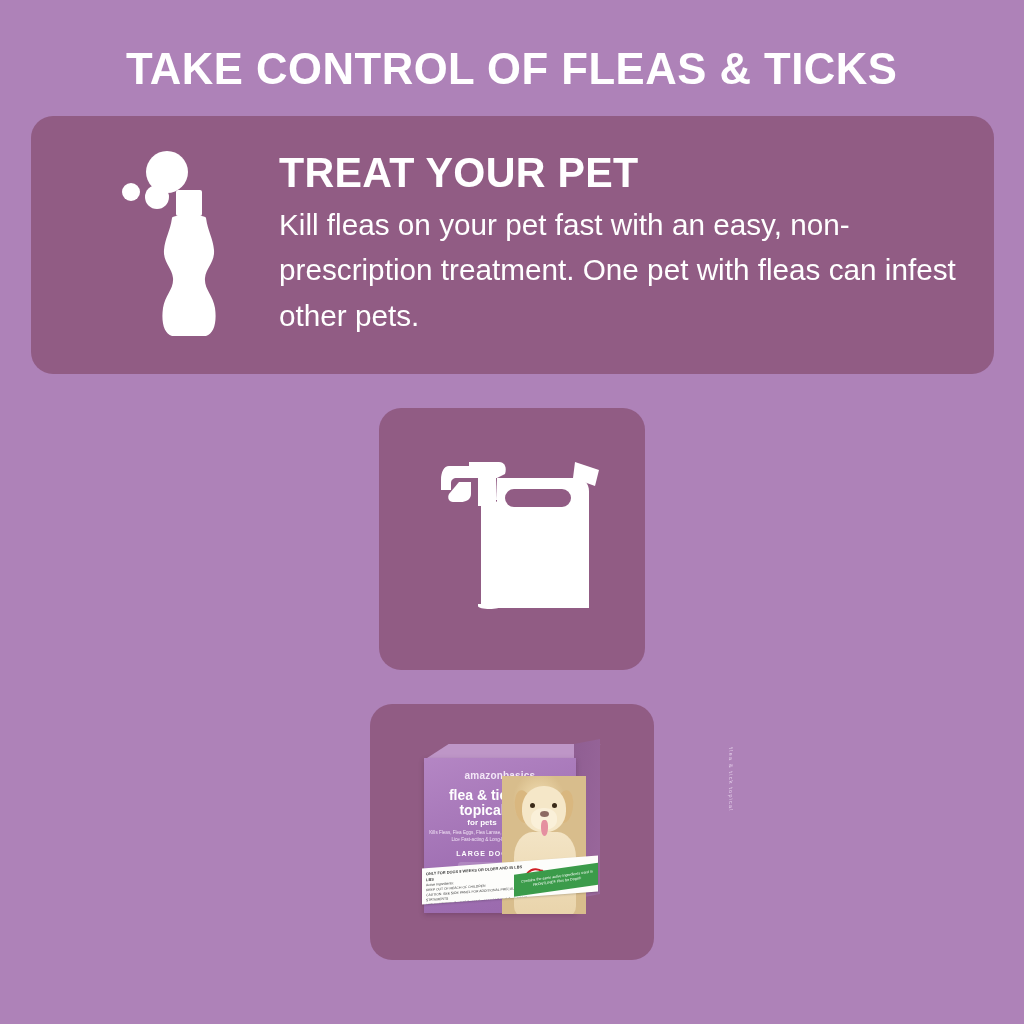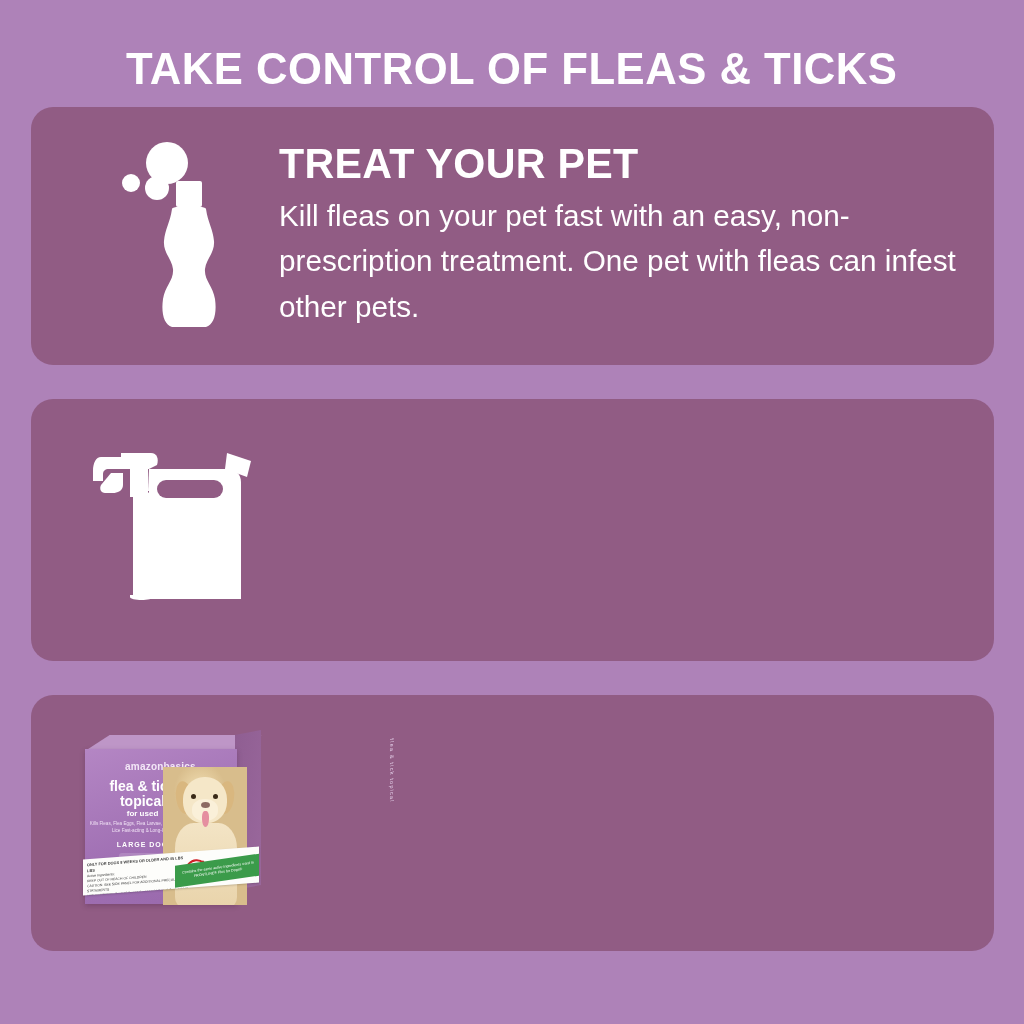--- a/index.html
+++ b/index.html
@@ -32,25 +32,26 @@
     line-height: 1;
     letter-spacing: 0.5px;
     color: #ffffff;
     text-align: center;
     transform: scaleX(0.97);
     white-space: nowrap;
   }
 
   
   .cards {
-    margin-top: 16px;
+    margin-top: 25px;
     width: 963px;
     display: flex;
     flex-direction: column;
     gap: 34px;
+    align-items: center;
   }
 
   .card {
     background: #915c84;
     border-radius: 22px;
     display: flex;
     align-items: center;
     box-sizing: border-box;
     position: relative;
   }
@@ -427,21 +428,21 @@
     <div class="card card-3">
       <div class="icon-col">
         <div class="product-box">
           <div class="pb-top"></div>
           <div class="pb-side">
             <div class="pb-vert">flea &amp; tick topical</div>
           </div>
           <div class="pb-front">
             <div class="pb-logo">amazonbasics</div>
             <div class="pb-title">flea &amp; tick topical</div>
-            <div class="pb-sub">for used</div>
+            <div class="pb-sub">for pets</div>
             <div class="pb-claims">Kills Fleas, Flea Eggs, Flea Larvae, Ticks &amp; Chewing Lice
 Fast-acting &amp; Long-lasting</div>
             <div class="pb-size">LARGE DOG</div>
             <div class="pb-count">
               <div class="cell">
                 <span>3</span>
                 <small>DOSES</small>
               </div>
               <div class="cell">
                 <span>☗</span>

